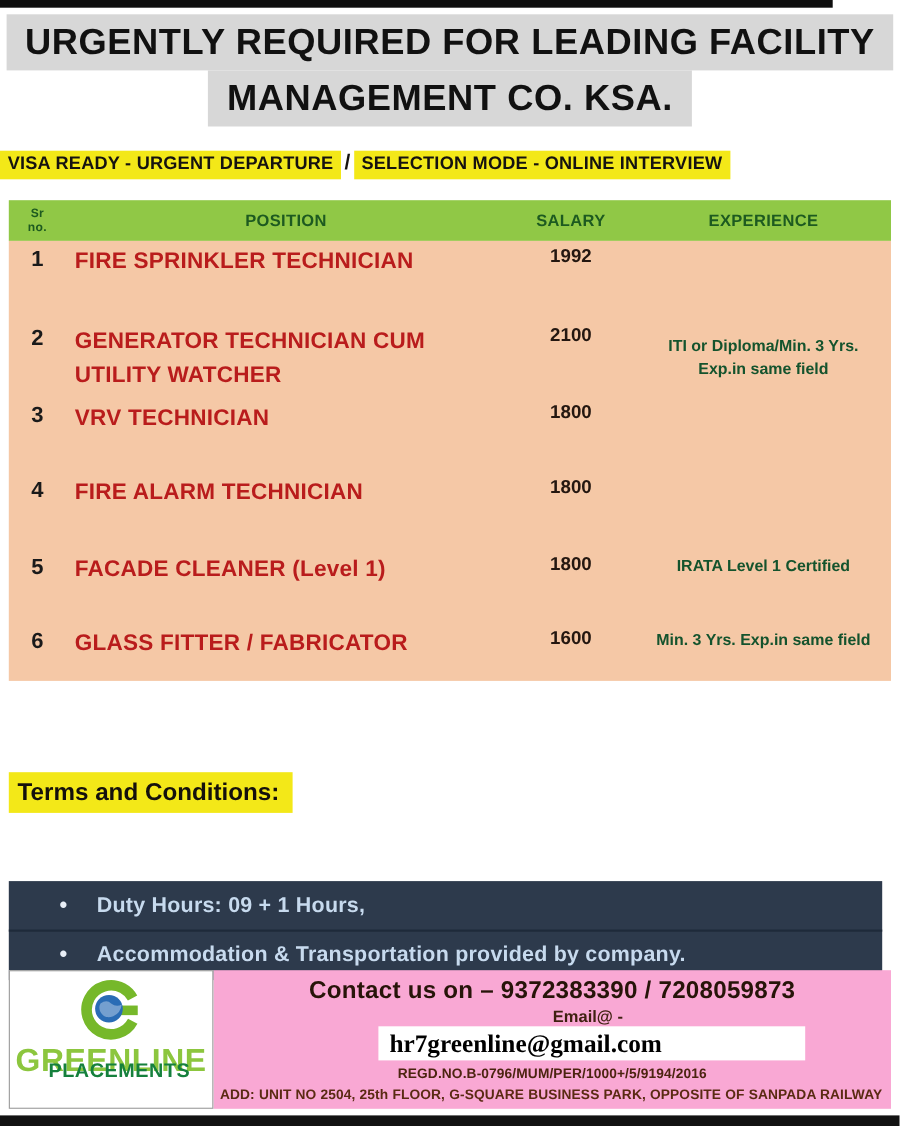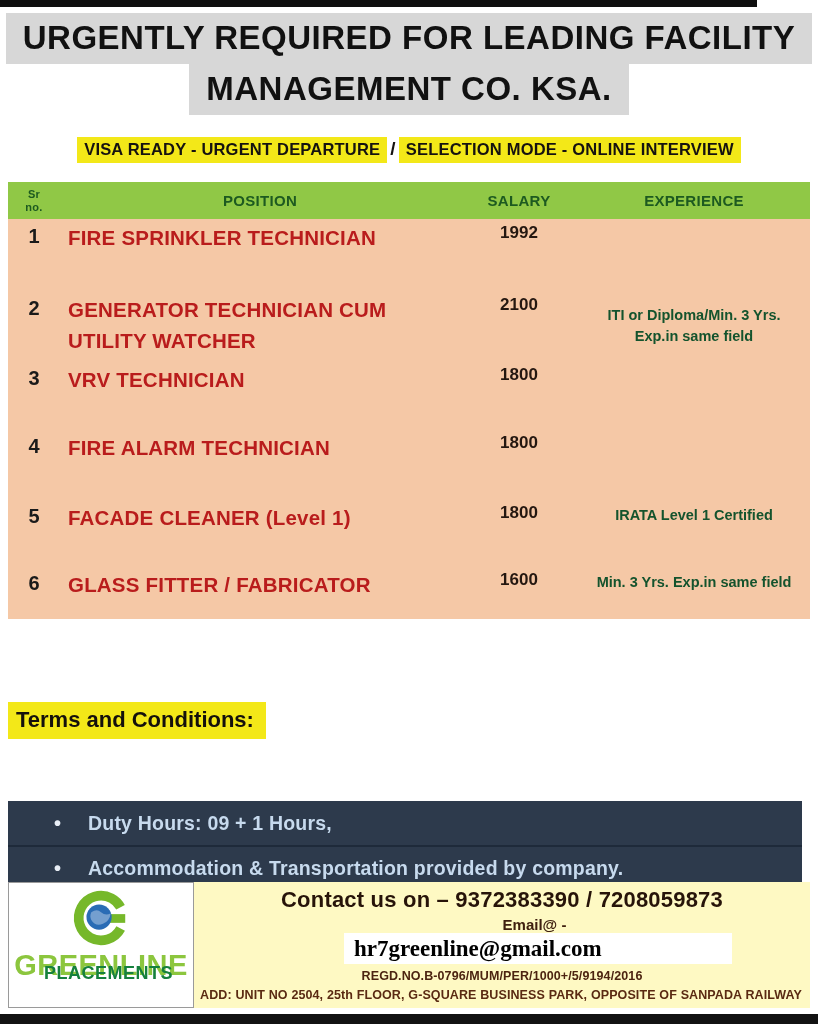--- a/index.html
+++ b/index.html
@@ -36,21 +36,21 @@
     color: #111111;
     font-weight: bold;
     font-size: 33px;
     letter-spacing: 0.5px;
     padding: 6px 17px 7px;
   }
 
   
   .subtitle {
     position: absolute; left: 0; top: 137px;
-    width: 100%; text-align: center;
+    width: 100%; 
     font-size: 16.5px; font-weight: bold; color: #151210;
     letter-spacing: 0.2px;
   }
   .hl-yellow {
     background: #f3e818;
     padding: 3px 7px 4px;
     display: inline-block;
   }
   .subtitle-sep { display: inline-block; padding: 0 3px; font-size: 19px; }
 
@@ -153,21 +153,21 @@
     font-size: 29px; font-weight: bold; color: #8cc63e;
     letter-spacing: 0.5px;
   }
   .brand-subtitle {
     position: absolute; right: 20px; top: 80px;
     font-size: 18px; font-weight: bold; color: #15803d;
     letter-spacing: 0.5px;
   }
   .footer-info {
     flex: 1;
-    background: #fef9c3;
+    background: #f9a8d4;
     padding-top: 5px;
     overflow: hidden;
   }
   .contact-line {
     text-align: center;
     font-size: 22px; font-weight: bold; color: #271409;
     letter-spacing: 0.2px;
   }
   .email-row {
     display: flex; align-items: center;

